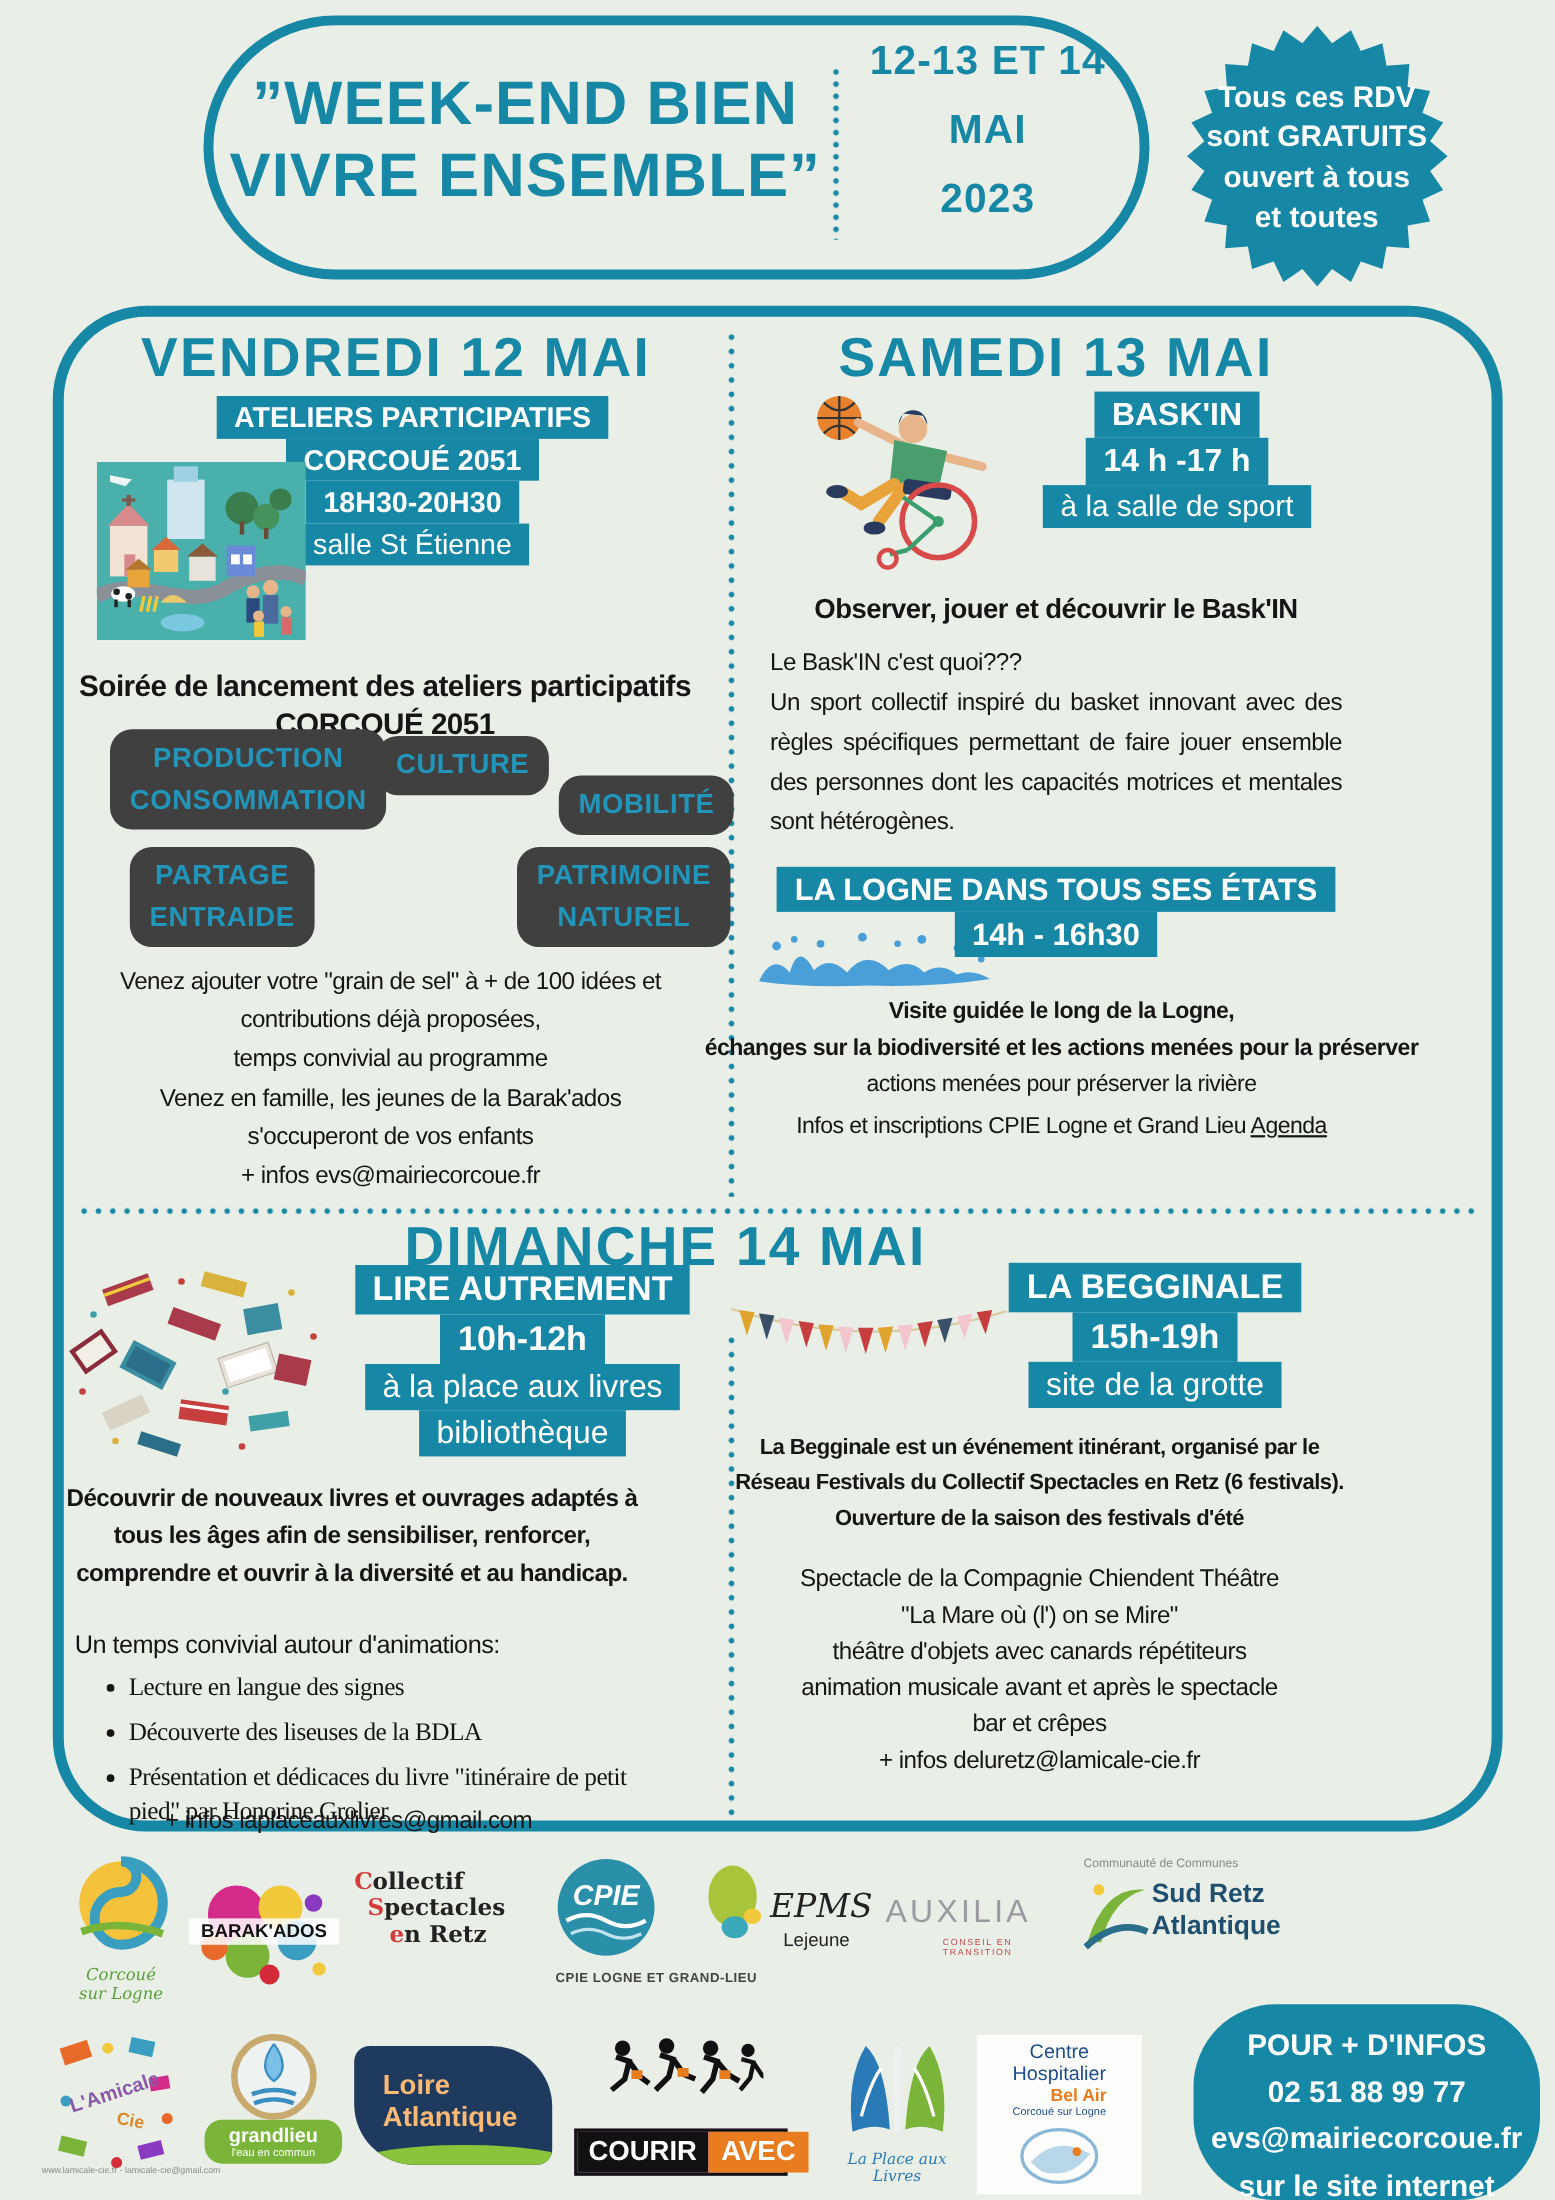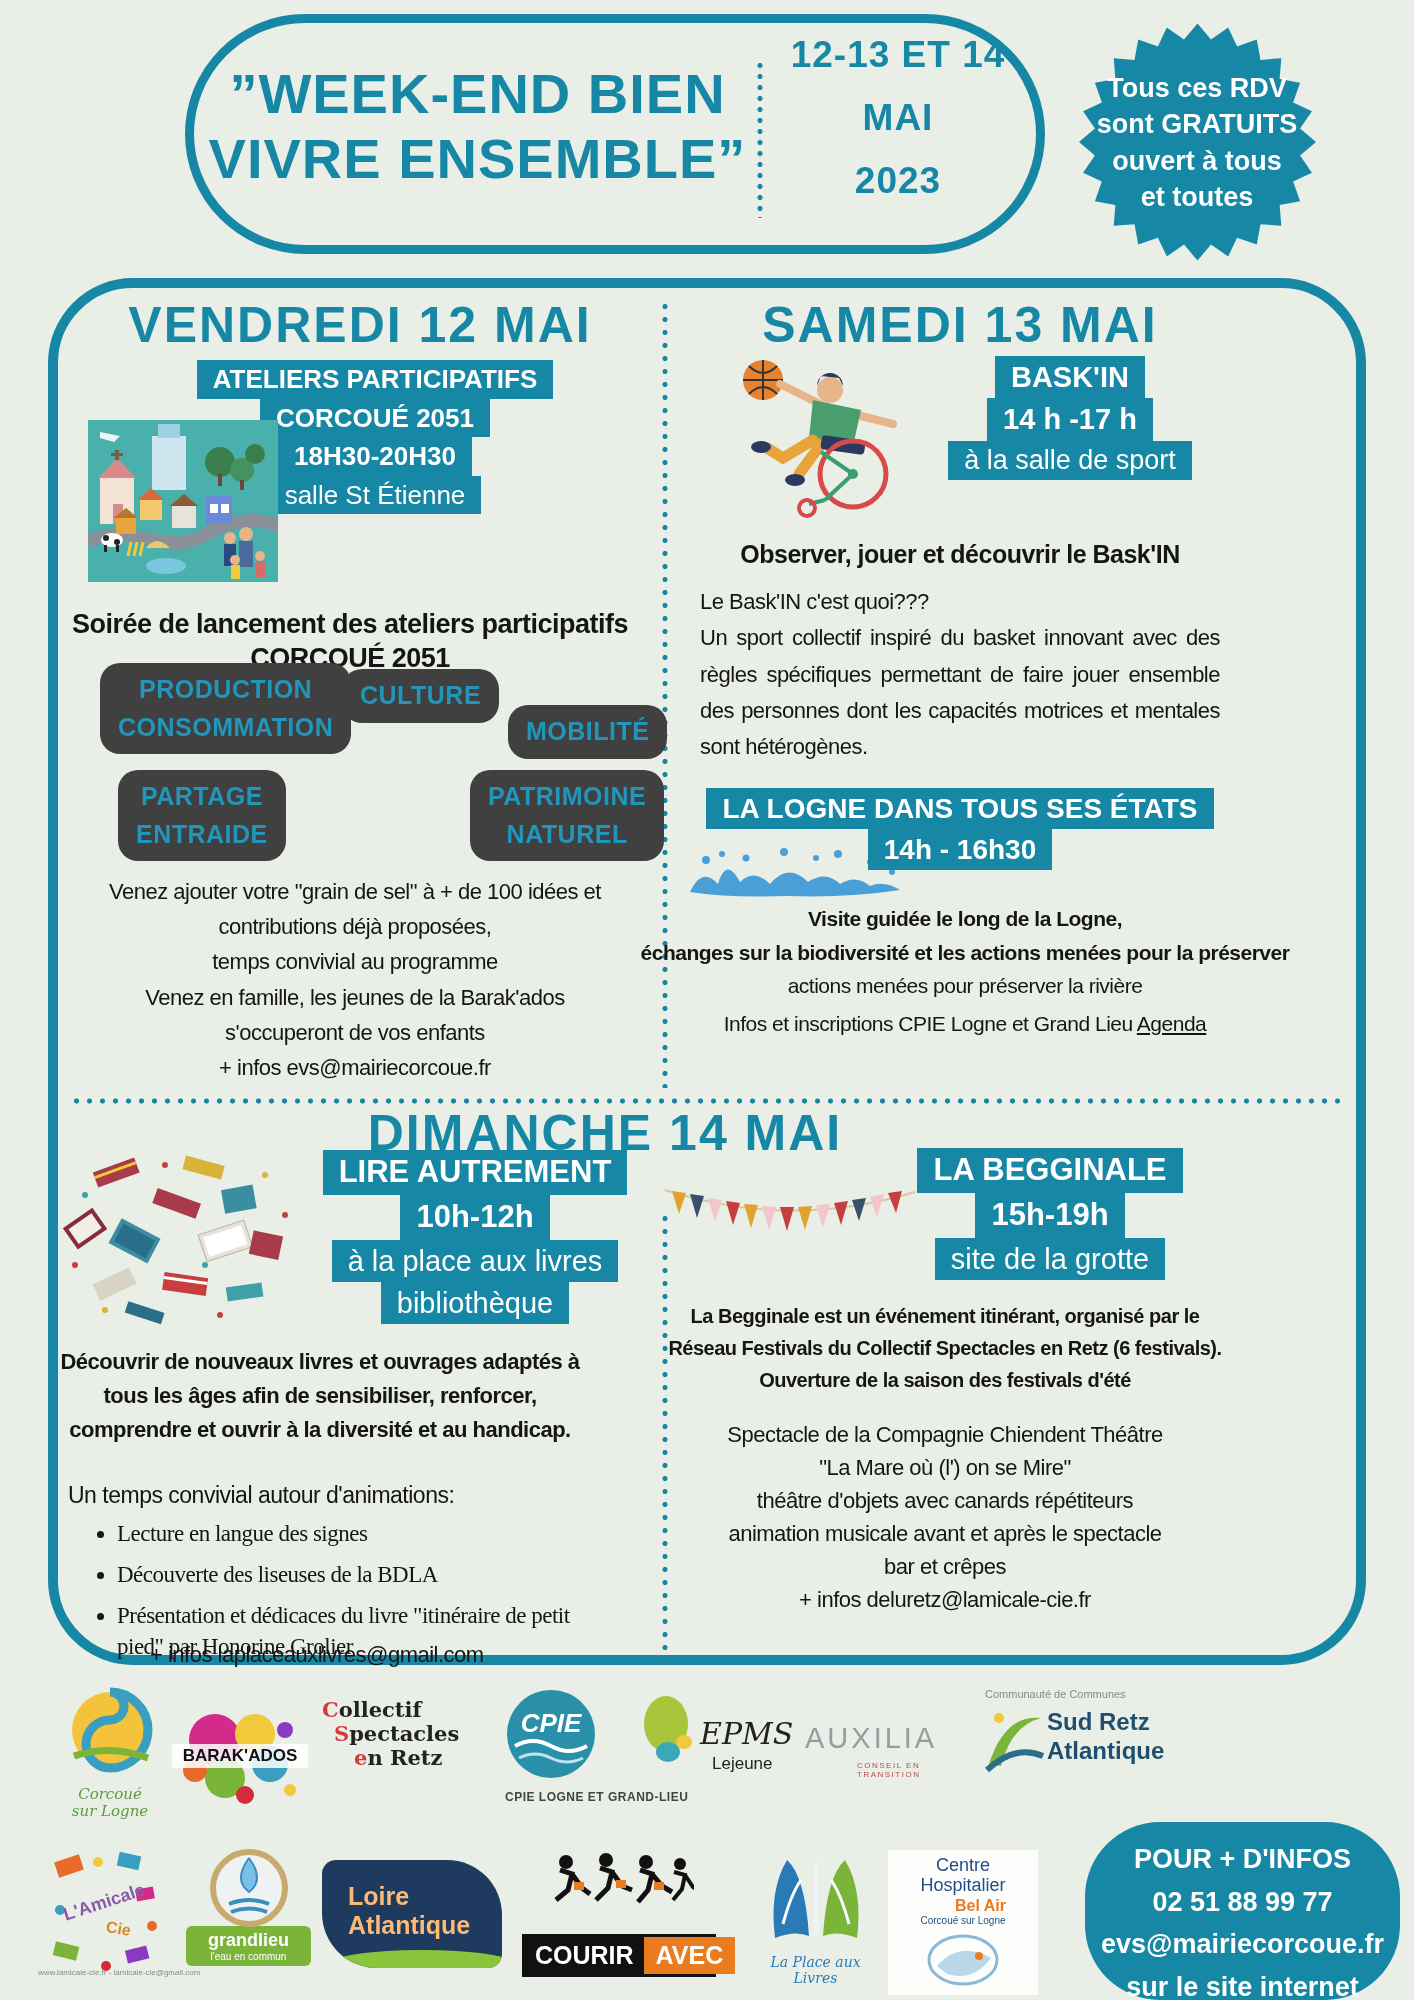--- a/index.html
+++ b/index.html
@@ -398,21 +398,21 @@
     <div style="position:absolute;left:14px;top:44px;transform:rotate(-18deg);font-size:18px;font-weight:bold;color:#8a5aa8;">L'Amicale</div>
     <div style="position:absolute;left:58px;top:72px;transform:rotate(10deg);font-size:16px;font-weight:bold;color:#d88a2a;">Cie</div>
   </div>
 
   <div class="logo" style="left:186px;top:1848px;width:125px;height:135px;text-align:center;">
     <svg width="84" height="80" viewBox="0 0 84 80">
       <circle cx="42" cy="40" r="36" fill="#eef2f0" stroke="#c8a96e" stroke-width="6"></circle>
       <path d="M42,10 q16,22 0,34 q-16,-12 0,-34" fill="#7ac0e8" stroke="#3a8ec0" stroke-width="2"></path>
       <path d="M22,56 q20,-8 40,0 M24,64 q18,-7 36,0" stroke="#3a8ec0" stroke-width="4" fill="none"></path>
     </svg>
-    <div style="background:#7ab53a;border-radius:6px;margin-top:-6px;padding:4px 2px;">
+    <div style="background:#7ab53a;border-radius:16px;margin-top:-6px;padding:4px 2px;">
       <div style="font-size:18px;font-weight:bold;color:#fff;">grandlieu</div>
       <div style="font-size:10px;color:#fff;">l'eau en commun</div>
     </div>
   </div>
 
   <div class="logo" style="left:322px;top:1860px;width:180px;height:115px;">
     <div style="width:180px;height:108px;background:#1f3a5f;border-radius:14px 55px 14px 55px;position:relative;overflow:hidden;">
       <div class="prewrap" style="padding:22px 0 0 26px;font-size:25px;font-weight:bold;color:#fdba74;line-height:1.15;">Loire
 Atlantique</div>
       <div style="position:absolute;left:0;bottom:-16px;width:200px;height:34px;background:#8ac43a;border-radius:50% 50% 0 0;"></div>

